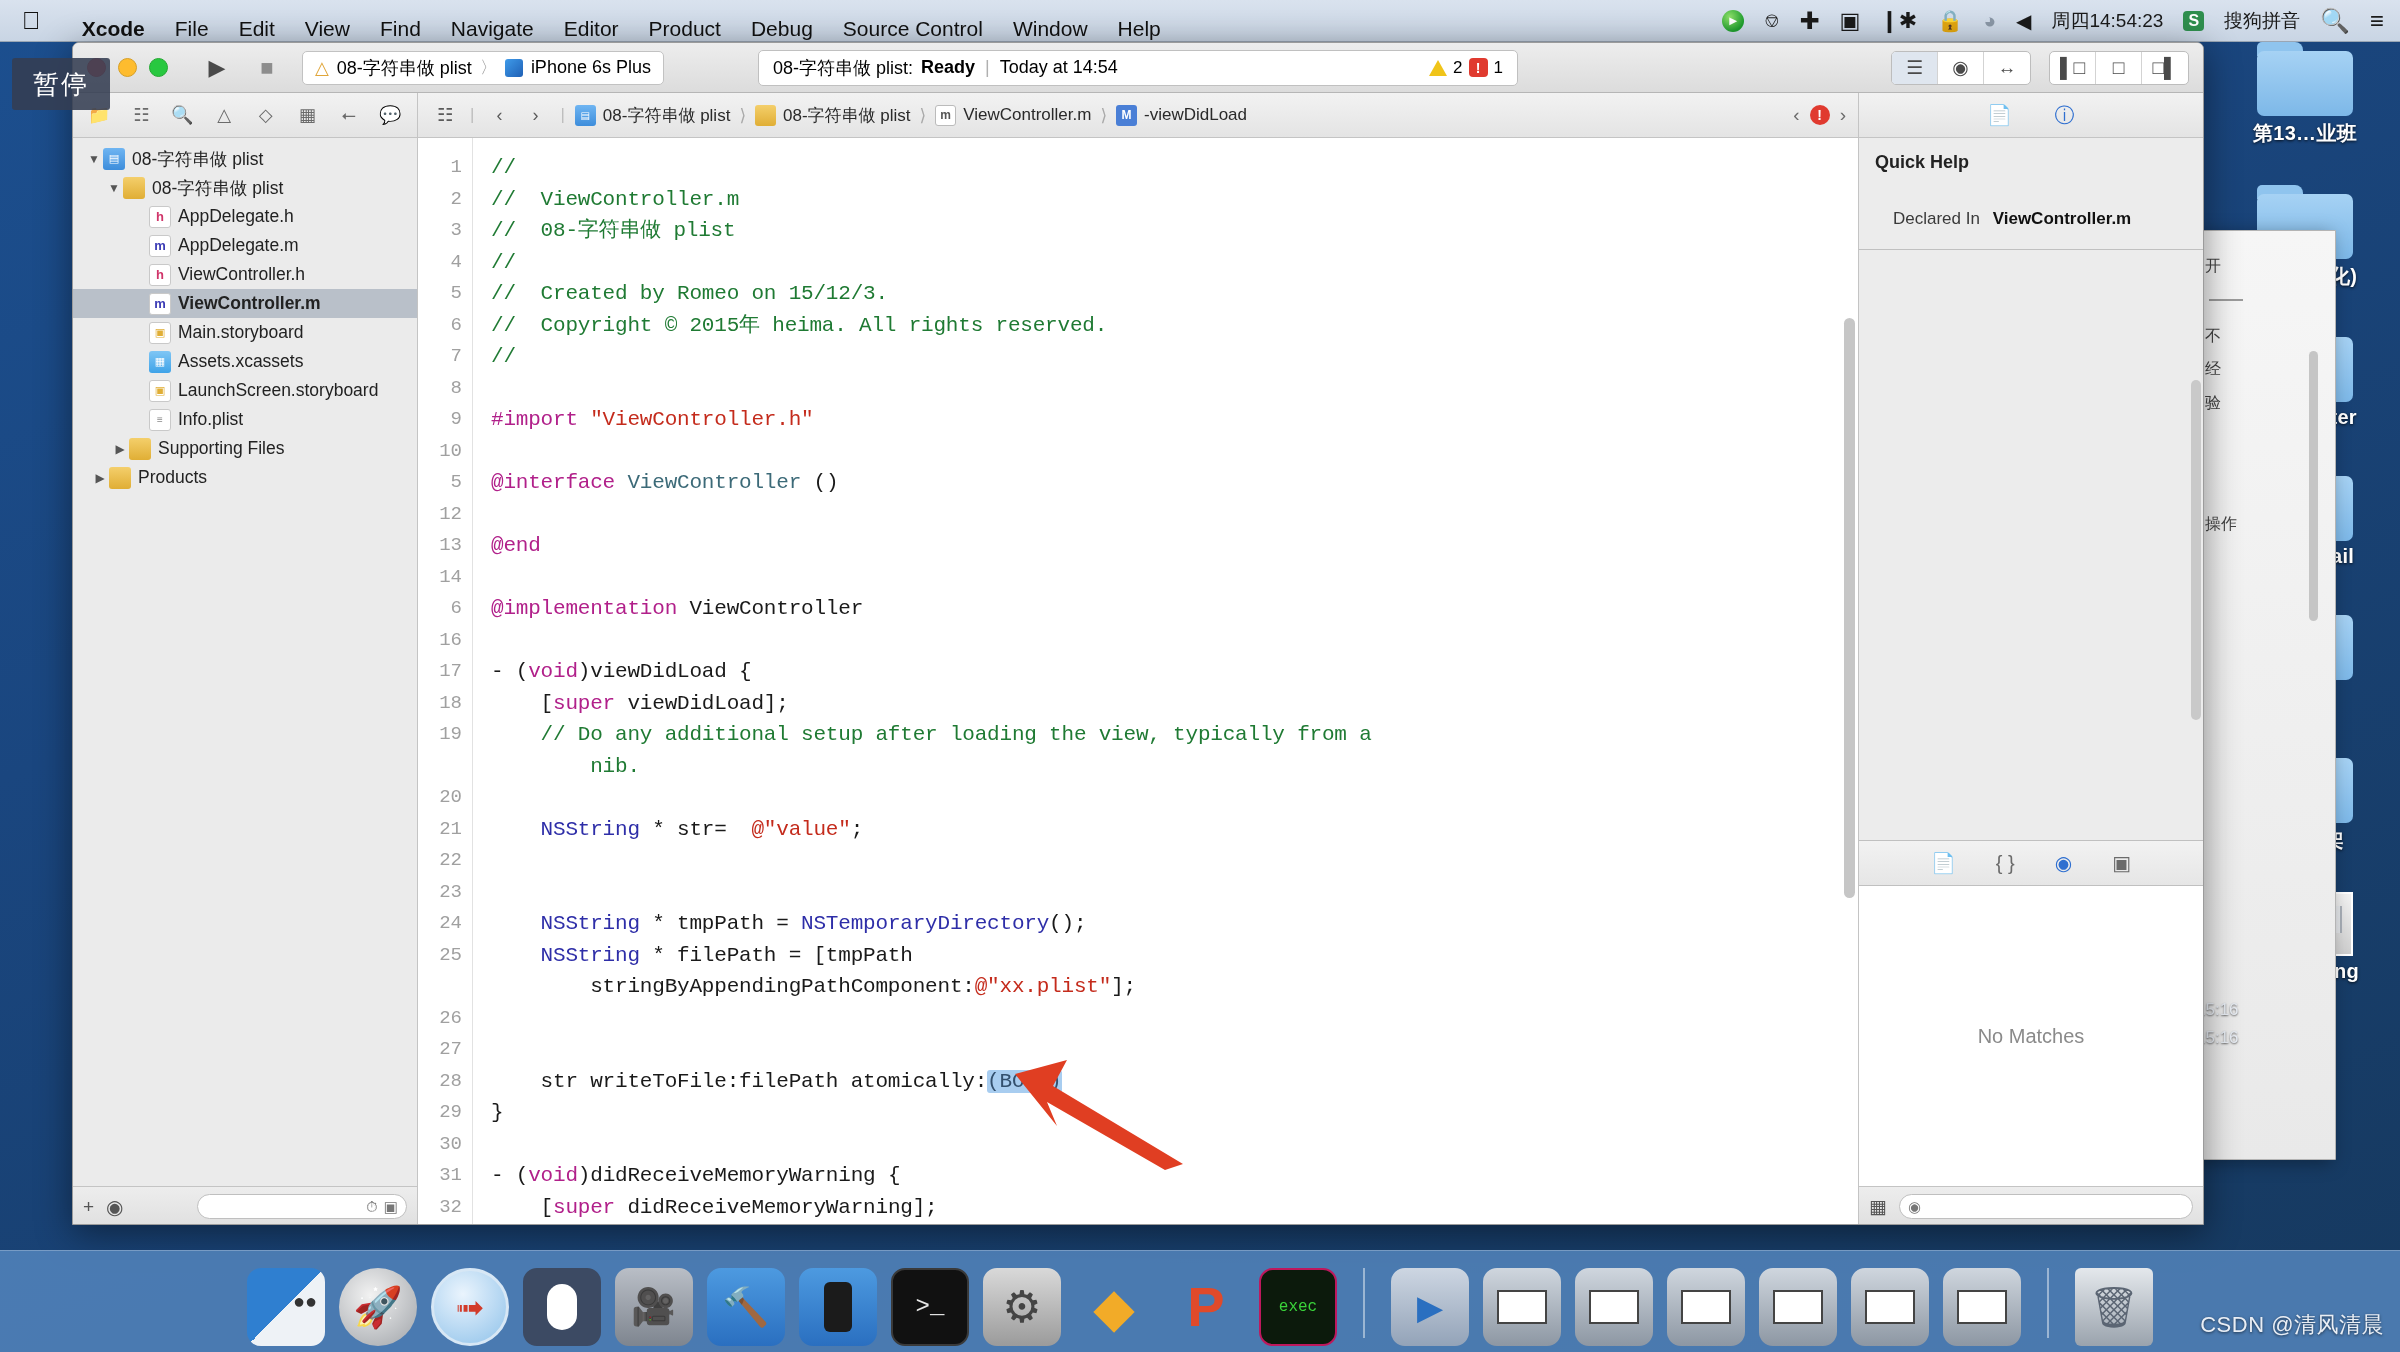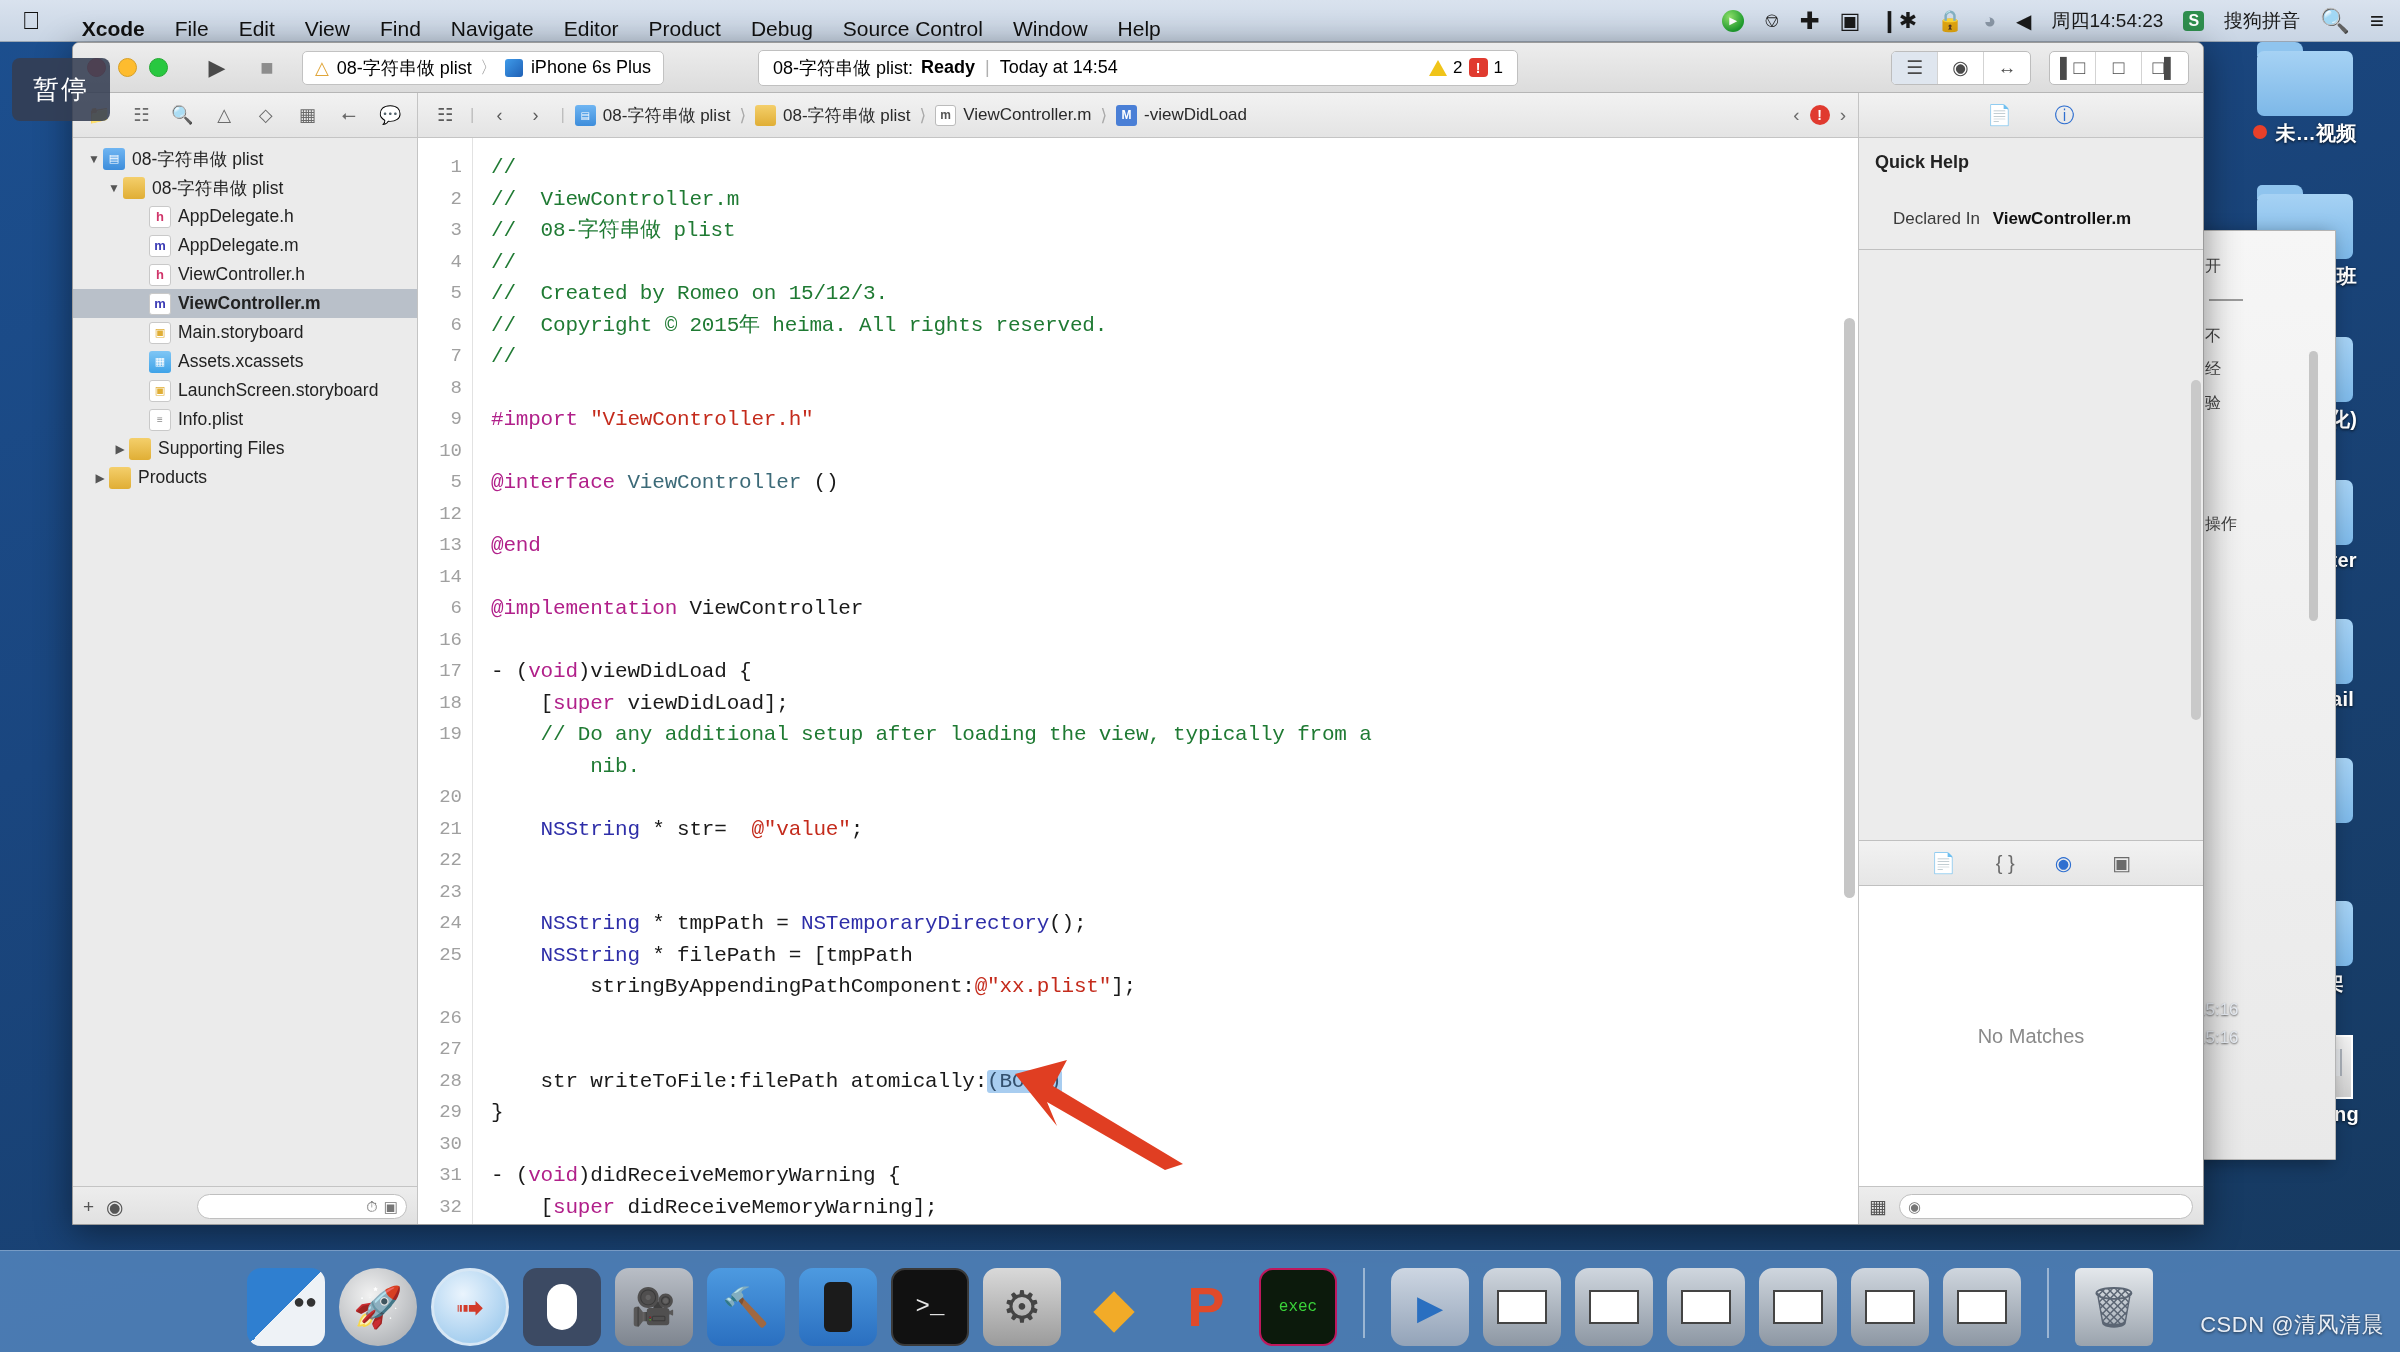--- a/index.html
+++ b/index.html
@@ -229,21 +229,21 @@
     box-shadow:-4px 3px 18px rgba(0,0,0,.35);
     font-size:16px;color:#444;padding:18px 0 0 8px;line-height:2.1;
   }
   #bg-window .bw-sep{width:34px;height:2px;background:#9b9b9b;margin:16px 0 18px 4px;}
   #bg-window .bw-scroll{position:absolute;left:112px;top:120px;width:9px;height:270px;background:#c5c5c5;border-radius:5px;}
   #bg-times{position:absolute;left:2196px;top:996px;font-size:17px;color:#e8edf4;line-height:1.65;
     text-shadow:0 1px 2px rgba(0,0,0,.6);}
 
   
   #pause-badge{
-    position:absolute;left:12px;top:58px;width:98px;height:63px;border-radius:8px;
+    position:absolute;left:12px;top:58px;width:98px;height:52px;border-radius:3px;
     background:rgba(52,62,82,.88);color:#fff;display:flex;align-items:center;justify-content:center;
     font-size:26px;letter-spacing:2px;z-index:60;
   }
 
   
   #arrow{position:absolute;left:1015px;top:1060px;width:170px;height:110px;z-index:55;pointer-events:none;}
 
   
   #dock{
     position:absolute;left:0;bottom:0;width:2400px;height:102px;
@@ -279,24 +279,20 @@
 <body>
 
 <div id="desktop-icons">
   <div class="desk-col" style="left:0px;top:0px;">
     <div class="desk-item">
       <div class="folder-ico"></div>
       <div class="desk-label">发工具</div>
     </div>
   </div>
   <div class="desk-col" style="left:160px;top:0px;">
-    <div class="desk-item">
-      <div class="folder-ico"></div>
-      <div class="desk-label with-dot">未…视频</div>
-    </div>
     <div class="desk-item">
       <div class="folder-ico"></div>
       <div class="desk-label">第13…业班</div>
     </div>
     <div class="desk-item">
       <div class="folder-ico"></div>
       <div class="desk-label">07-…(优化)</div>
     </div>
     <div class="desk-item">
       <div class="folder-ico"></div>

